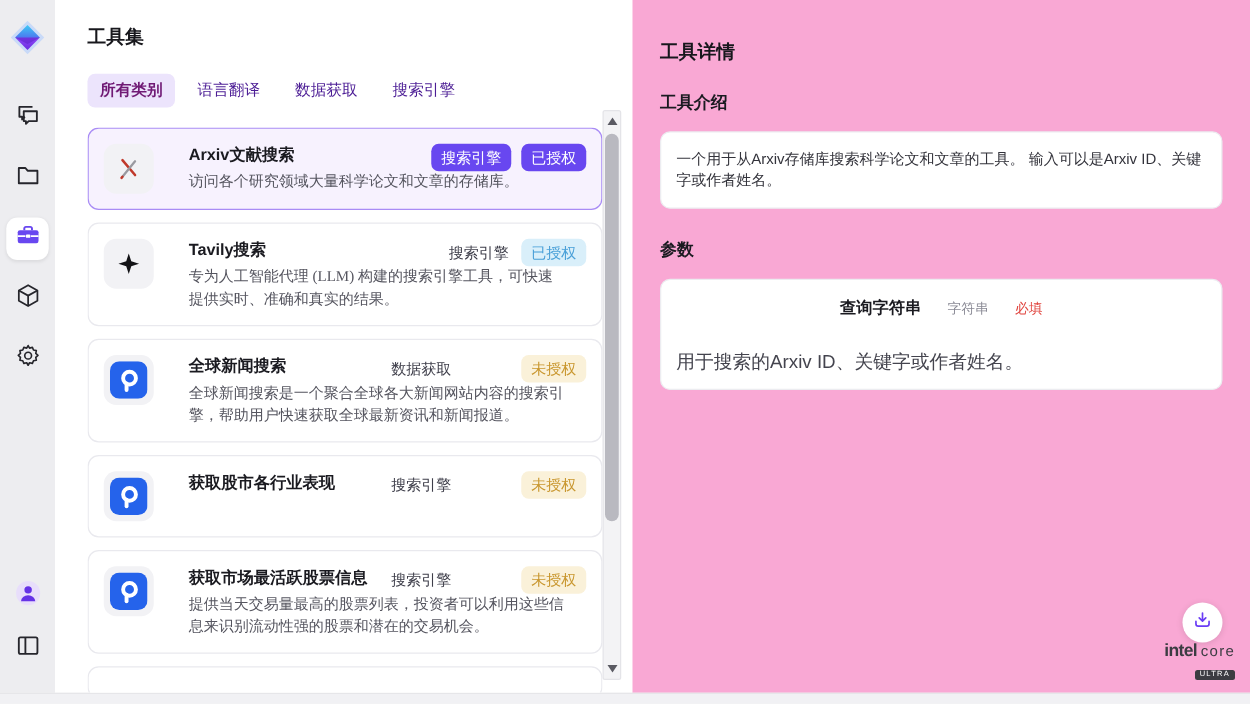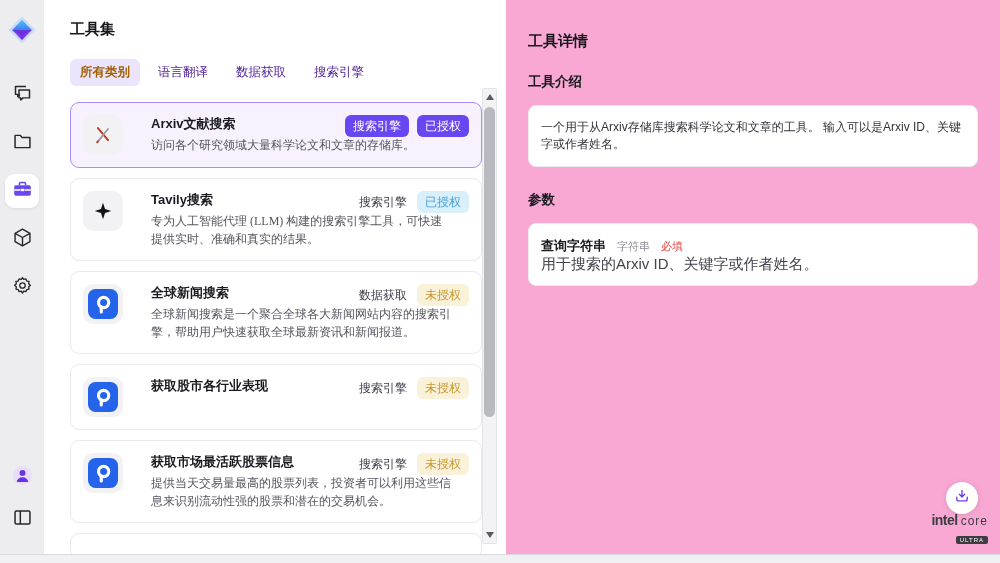--- a/index.html
+++ b/index.html
@@ -15,51 +15,51 @@
   .rail-item.active { background:#fff; box-shadow:0 1px 3px rgba(0,0,0,.08); }
   .rail-spacer { flex:1; }
   .rail-bottom { margin-bottom:10px; display:flex; flex-direction:column; align-items:center; }
   .rail-bottom .rail-item { margin-bottom:8px; }
 
   
   .main { width:462px; flex-shrink:0; position:relative; background:#fff; padding:20px 0 0 26px; }
   .main h1 { font-size:15px; font-weight:bold; color:#17171c; margin-bottom:20px; }
   .tabs { display:flex; align-items:center; gap:8px; margin-bottom:16px; }
   .tab { font-size:12.5px; color:#4c1d95; padding:5px 10px; border-radius:6px; cursor:pointer; white-space:nowrap; }
-  .tab.active { background:#ece4fc; color:#a16207; font-weight:bold; }
+  .tab.active { background:#ece4fc; color:#701a75; font-weight:bold; }
   .tool-list { width:412px; height:452px; overflow:hidden; }
   .tool-card { position:relative; border:1px solid #e9e9ee; border-radius:9px; background:#fff; padding:12px; display:flex; gap:28px; margin-bottom:10px; cursor:pointer; }
   .tool-card.selected { background:#f7f2fe; border:1.5px solid #a98cf5; }
   .tool-icon { width:40px; height:40px; border-radius:10px; background:#f2f2f5; display:flex; align-items:center; justify-content:center; flex-shrink:0; }
   .tool-icon svg { width:22px; height:22px; }
   .tool-icon svg.big { width:30px; height:30px; }
   .tool-body { flex:1; min-width:0; }
   .tool-name { font-size:13px; font-weight:bold; color:#1a1a20; line-height:18px; margin-bottom:3px; }
   .tool-desc { font-size:12px; color:#55555f; line-height:18px; max-width:302px;font-family:Liberation Serif, serif; }
   .tool-badges { position:absolute; top:12px; right:12px; display:flex; gap:8px; align-items:center; }
   .badge { font-size:12px; line-height:14px; padding:4px 8px; border-radius:6px; white-space:nowrap; }
   .badge.solid { background:#6847f0; color:#fff; }
   .badge.plain { background:transparent; color:#3e3e4a; padding:4px 2px; }
   .badge.blue { background:#d9effa; color:#4aa0d8; }
-  .badge.yellow { background:#faf1d9; color:#c9972f; }
+  .badge.yellow { background:#faf1d9; color:#c9972f;margin-left:46px; }
 
   
   .scrollbar { position:absolute; top:88px; bottom:10px; right:9px; width:15px; background:#f3f3f5; border:1px solid #e4e4e8; border-radius:2px; display:flex; flex-direction:column; align-items:center; }
   .scroll-arrow { width:0; height:0; border-left:4px solid transparent; border-right:4px solid transparent; margin:5px 0; }
   .scroll-arrow.up { border-bottom:6px solid #5a5a62; }
   .scroll-arrow.down { border-top:6px solid #5a5a62; margin-top:auto; }
   .scroll-thumb { width:11px; height:310px; background:#b9b9c0; border-radius:6px; margin-top:2px; }
 
   
   .detail { flex:1; background:#f9a8d4; padding:32px 22px; position:relative; }
   .detail h1 { font-size:15px; font-weight:bold; color:#17171c; margin-bottom:22px; }
   .detail h2 { font-size:13.5px; font-weight:bold; color:#1a1a20; margin-bottom:14px; }
   .detail-box { background:#fff; border:1px solid #ececf0; border-radius:8px; padding:13px 12px; margin-bottom:24px; }
   .intro-text { font-size:12px; color:#33333b; line-height:17px; }
-  .param-head { display:flex; align-items:baseline; gap:11px; margin-bottom:0; }
+  .param-head { display:flex; align-items:baseline; gap:21px; margin-bottom:26px;justify-content:center; }
   .param-name { font-size:13px; font-weight:bold; color:#1a1a20; }
   .param-type { font-size:11px; color:#8a8a95; }
   .param-required { font-size:11px; color:#e0443e; }
   .param-desc { font-size:15px; color:#44444e; line-height:17px; }
 
   .fab { position:absolute; right:22px; bottom:40px; width:32px; height:32px; border-radius:50%; background:#fff; box-shadow:0 1px 6px rgba(0,0,0,.12); display:flex; align-items:center; justify-content:center; cursor:pointer; }
   .fab svg { width:18px; height:18px; }
   .intel { position:absolute; right:12px; bottom:8px; text-align:right; color:#3c3c42; }
   .intel-row { display:flex; align-items:baseline; gap:3px; justify-content:flex-end; }
   .intel-word { font-size:14px; font-weight:bold; letter-spacing:-0.5px; }

